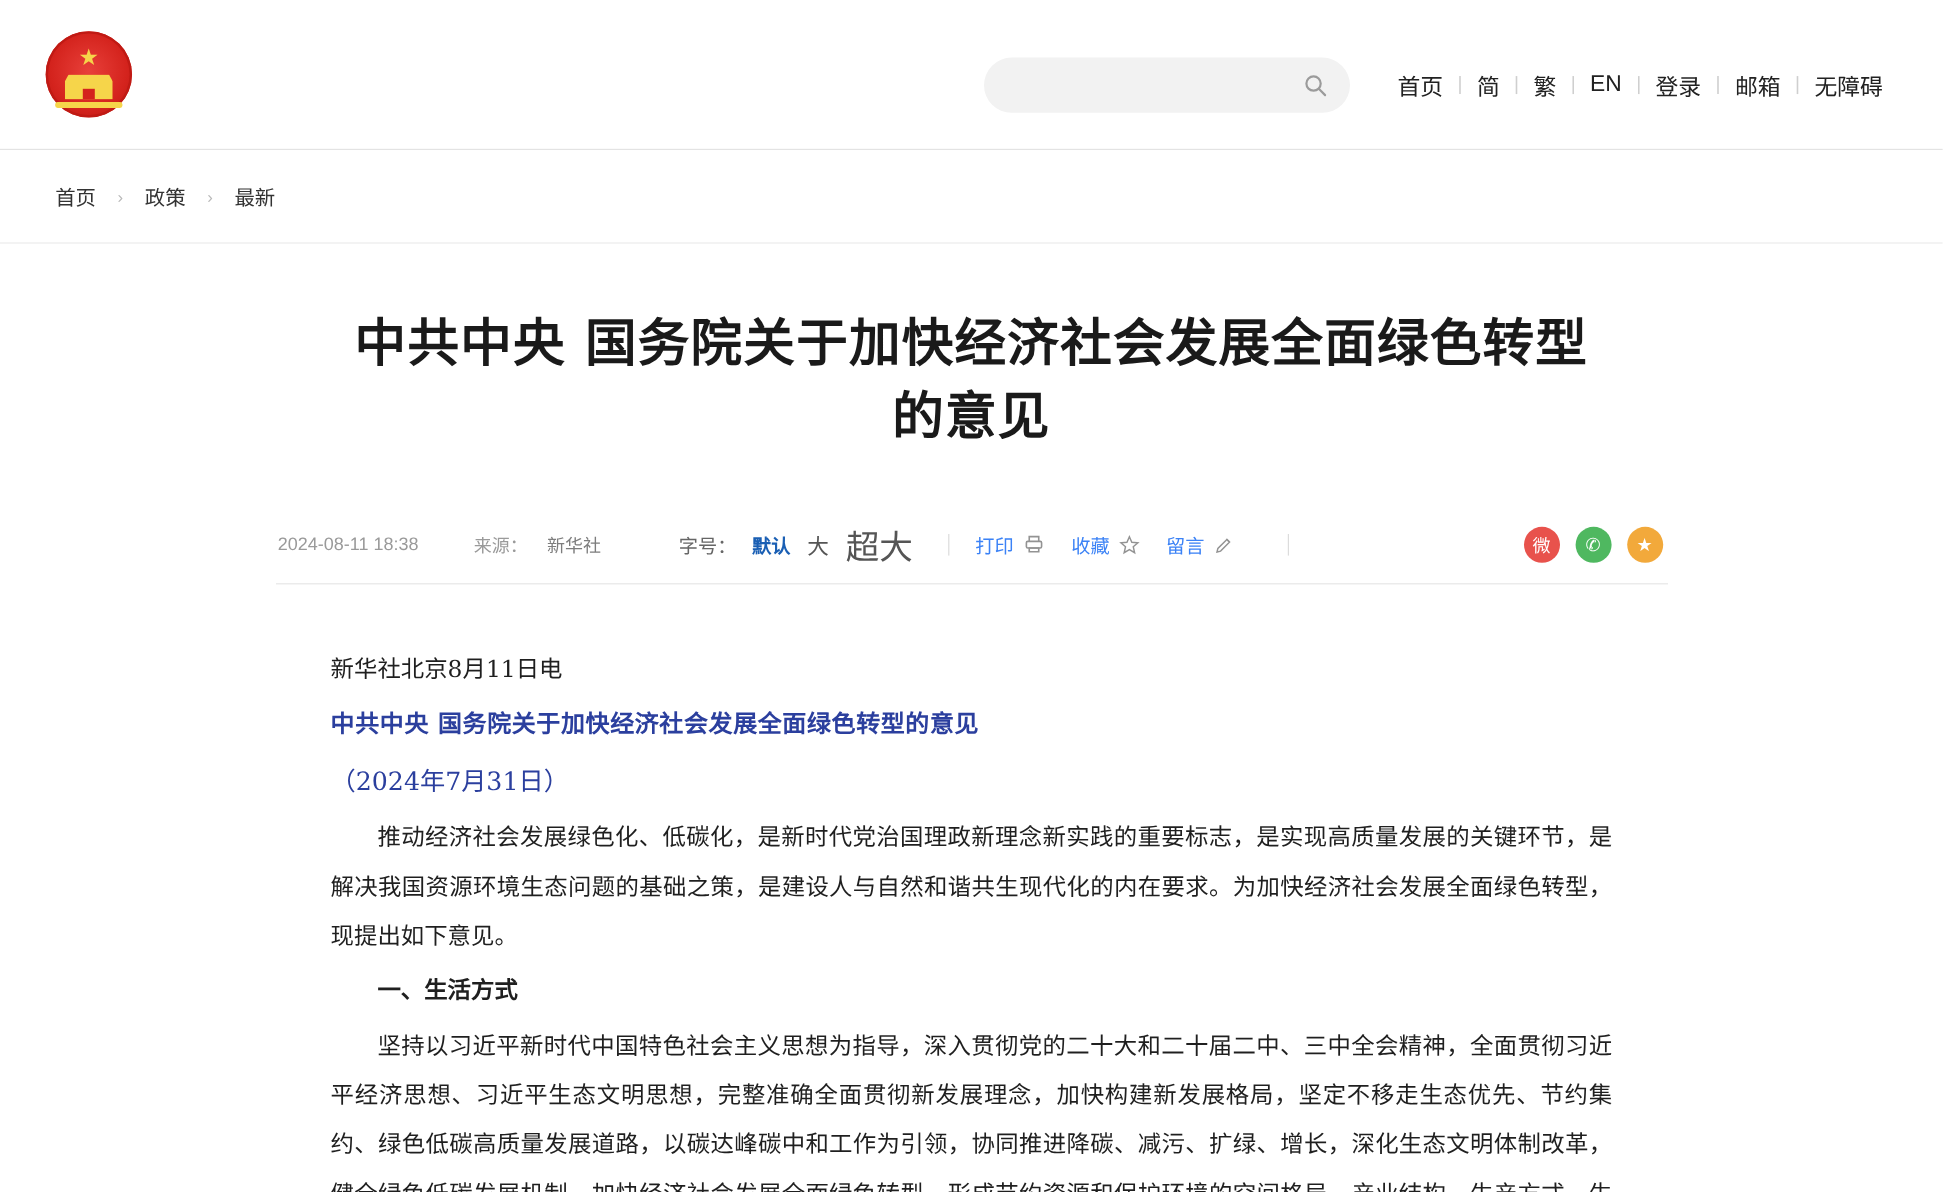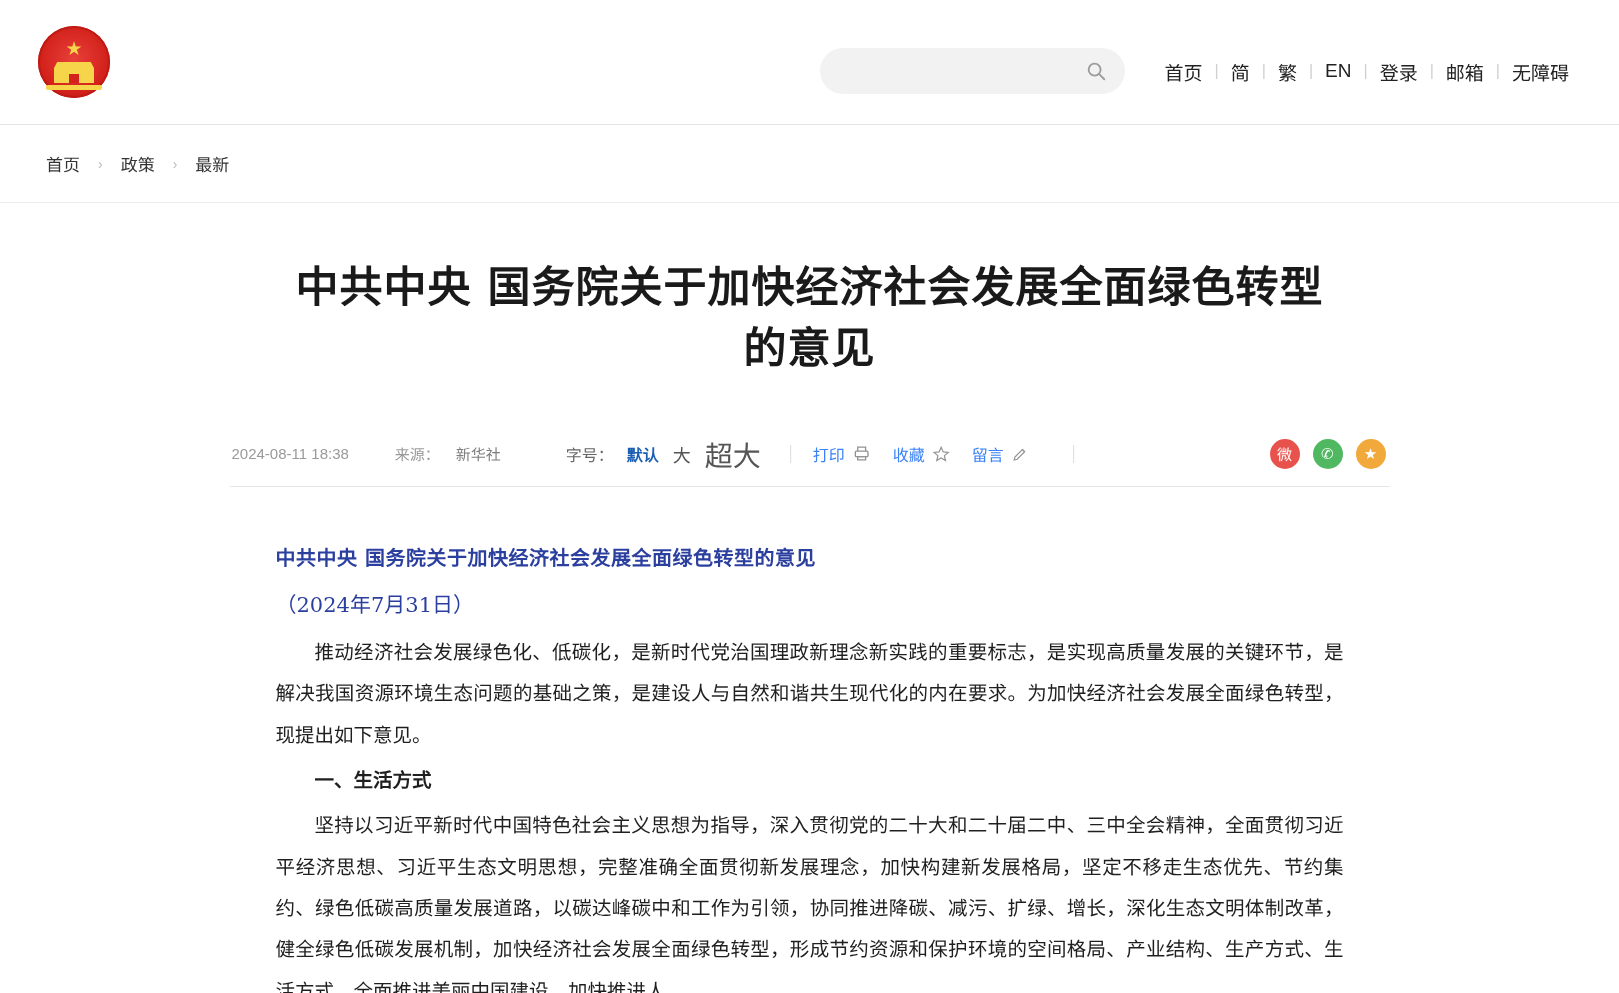--- a/index.html
+++ b/index.html
@@ -381,19 +381,20 @@
     </div>
 
     <div class="meta-right">
       <span class="circ weibo">微</span>
       <span class="circ wechat">✆</span>
       <span class="circ fav">★</span>
     </div>
   </div>
 
   <div class="content">
+    <p class="dateline">新华社北京8月11日电</p>
     <p class="doc-title">中共中央 国务院关于加快经济社会发展全面绿色转型的意见</p>
     <p class="doc-date">（2024年7月31日）</p>
     <p class="indent">推动经济社会发展绿色化、低碳化，是新时代党治国理政新理念新实践的重要标志，是实现高质量发展的关键环节，是解决我国资源环境生态问题的基础之策，是建设人与自然和谐共生现代化的内在要求。为加快经济社会发展全面绿色转型，现提出如下意见。</p>
     <p class="section-head">一、生活方式</p>
     <p class="indent">坚持以习近平新时代中国特色社会主义思想为指导，深入贯彻党的二十大和二十届二中、三中全会精神，全面贯彻习近平经济思想、习近平生态文明思想，完整准确全面贯彻新发展理念，加快构建新发展格局，坚定不移走生态优先、节约集约、绿色低碳高质量发展道路，以碳达峰碳中和工作为引领，协同推进降碳、减污、扩绿、增长，深化生态文明体制改革，健全绿色低碳发展机制，加快经济社会发展全面绿色转型，形成节约资源和保护环境的空间格局、产业结构、生产方式、生活方式，全面推进美丽中国建设，加快推进人</p>
   </div>
 </main>
 
 </body></html>

